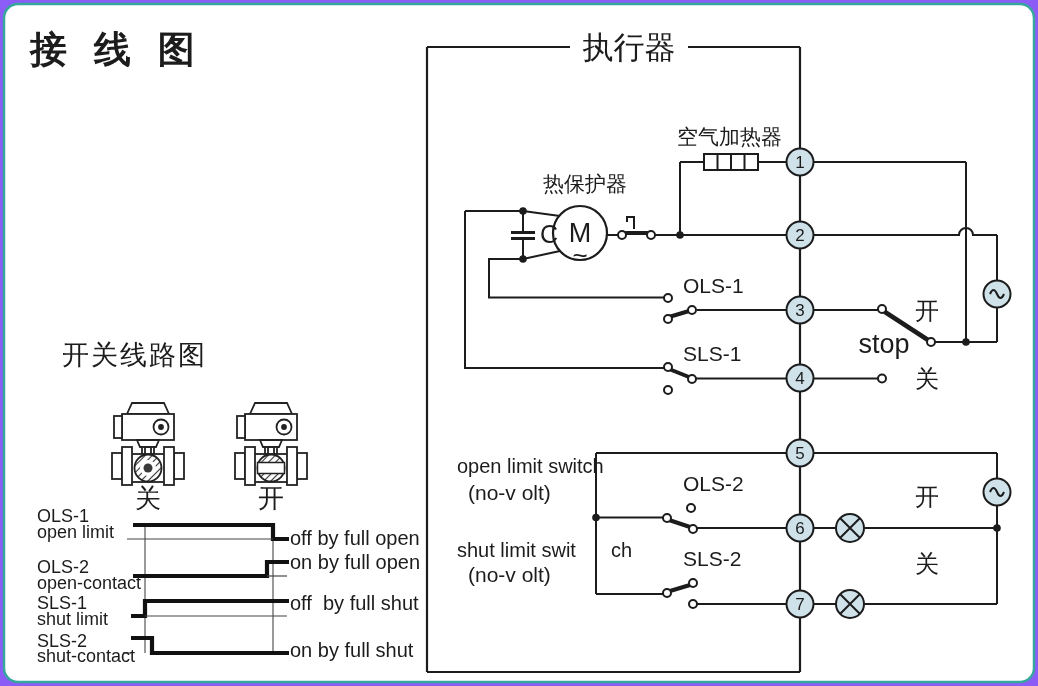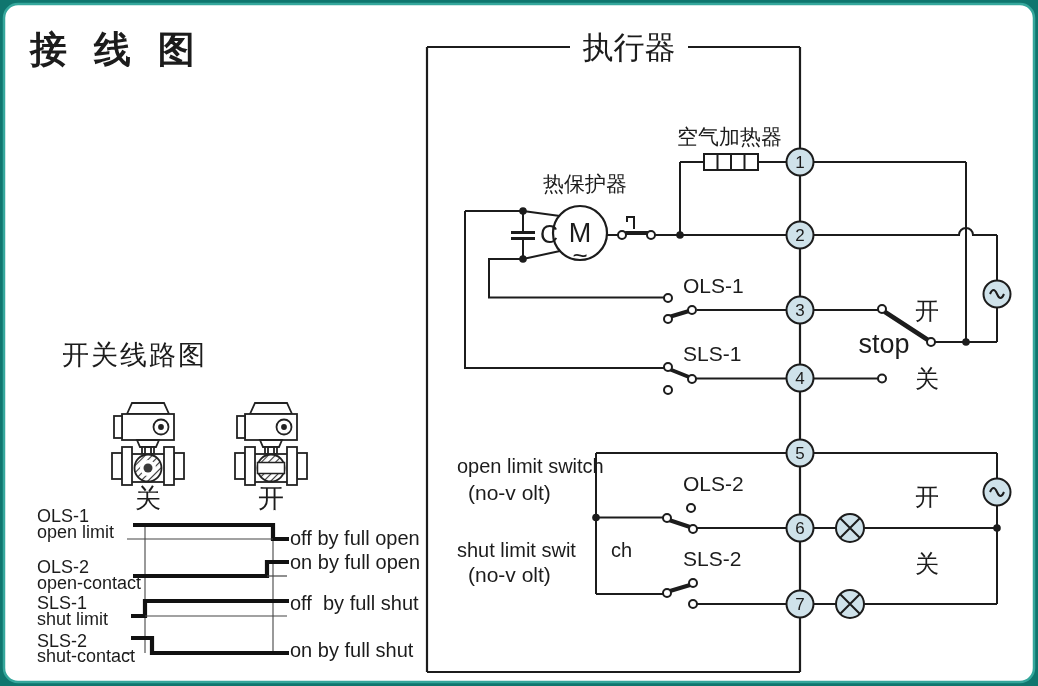--- a/index.html
+++ b/index.html
@@ -1,16 +1,16 @@
 <!DOCTYPE html>
 <html><head>
 <meta charset="utf-8">
 <style>
   html,body{margin:0;padding:0;background:#eef6fb;}
-  .canvas{position:relative;width:1038px;height:686px;background:#0f766e;
+  .canvas{position:relative;width:1038px;height:686px;background:#8b5cf6;
           font-family:"Liberation Sans","DejaVu Sans",sans-serif;}
   svg{position:absolute;left:0;top:0;}
   svg text{white-space:pre;fill:#1c1c1c;font-family:"Liberation Sans","DejaVu Sans",sans-serif;}
   .cjk{font-family:"DejaVu Sans","Liberation Sans",sans-serif;}
 </style>
 </head>
 <body>
 
 <div class="canvas">
 <svg width="1038" height="686" viewBox="0 0 1038 686">

